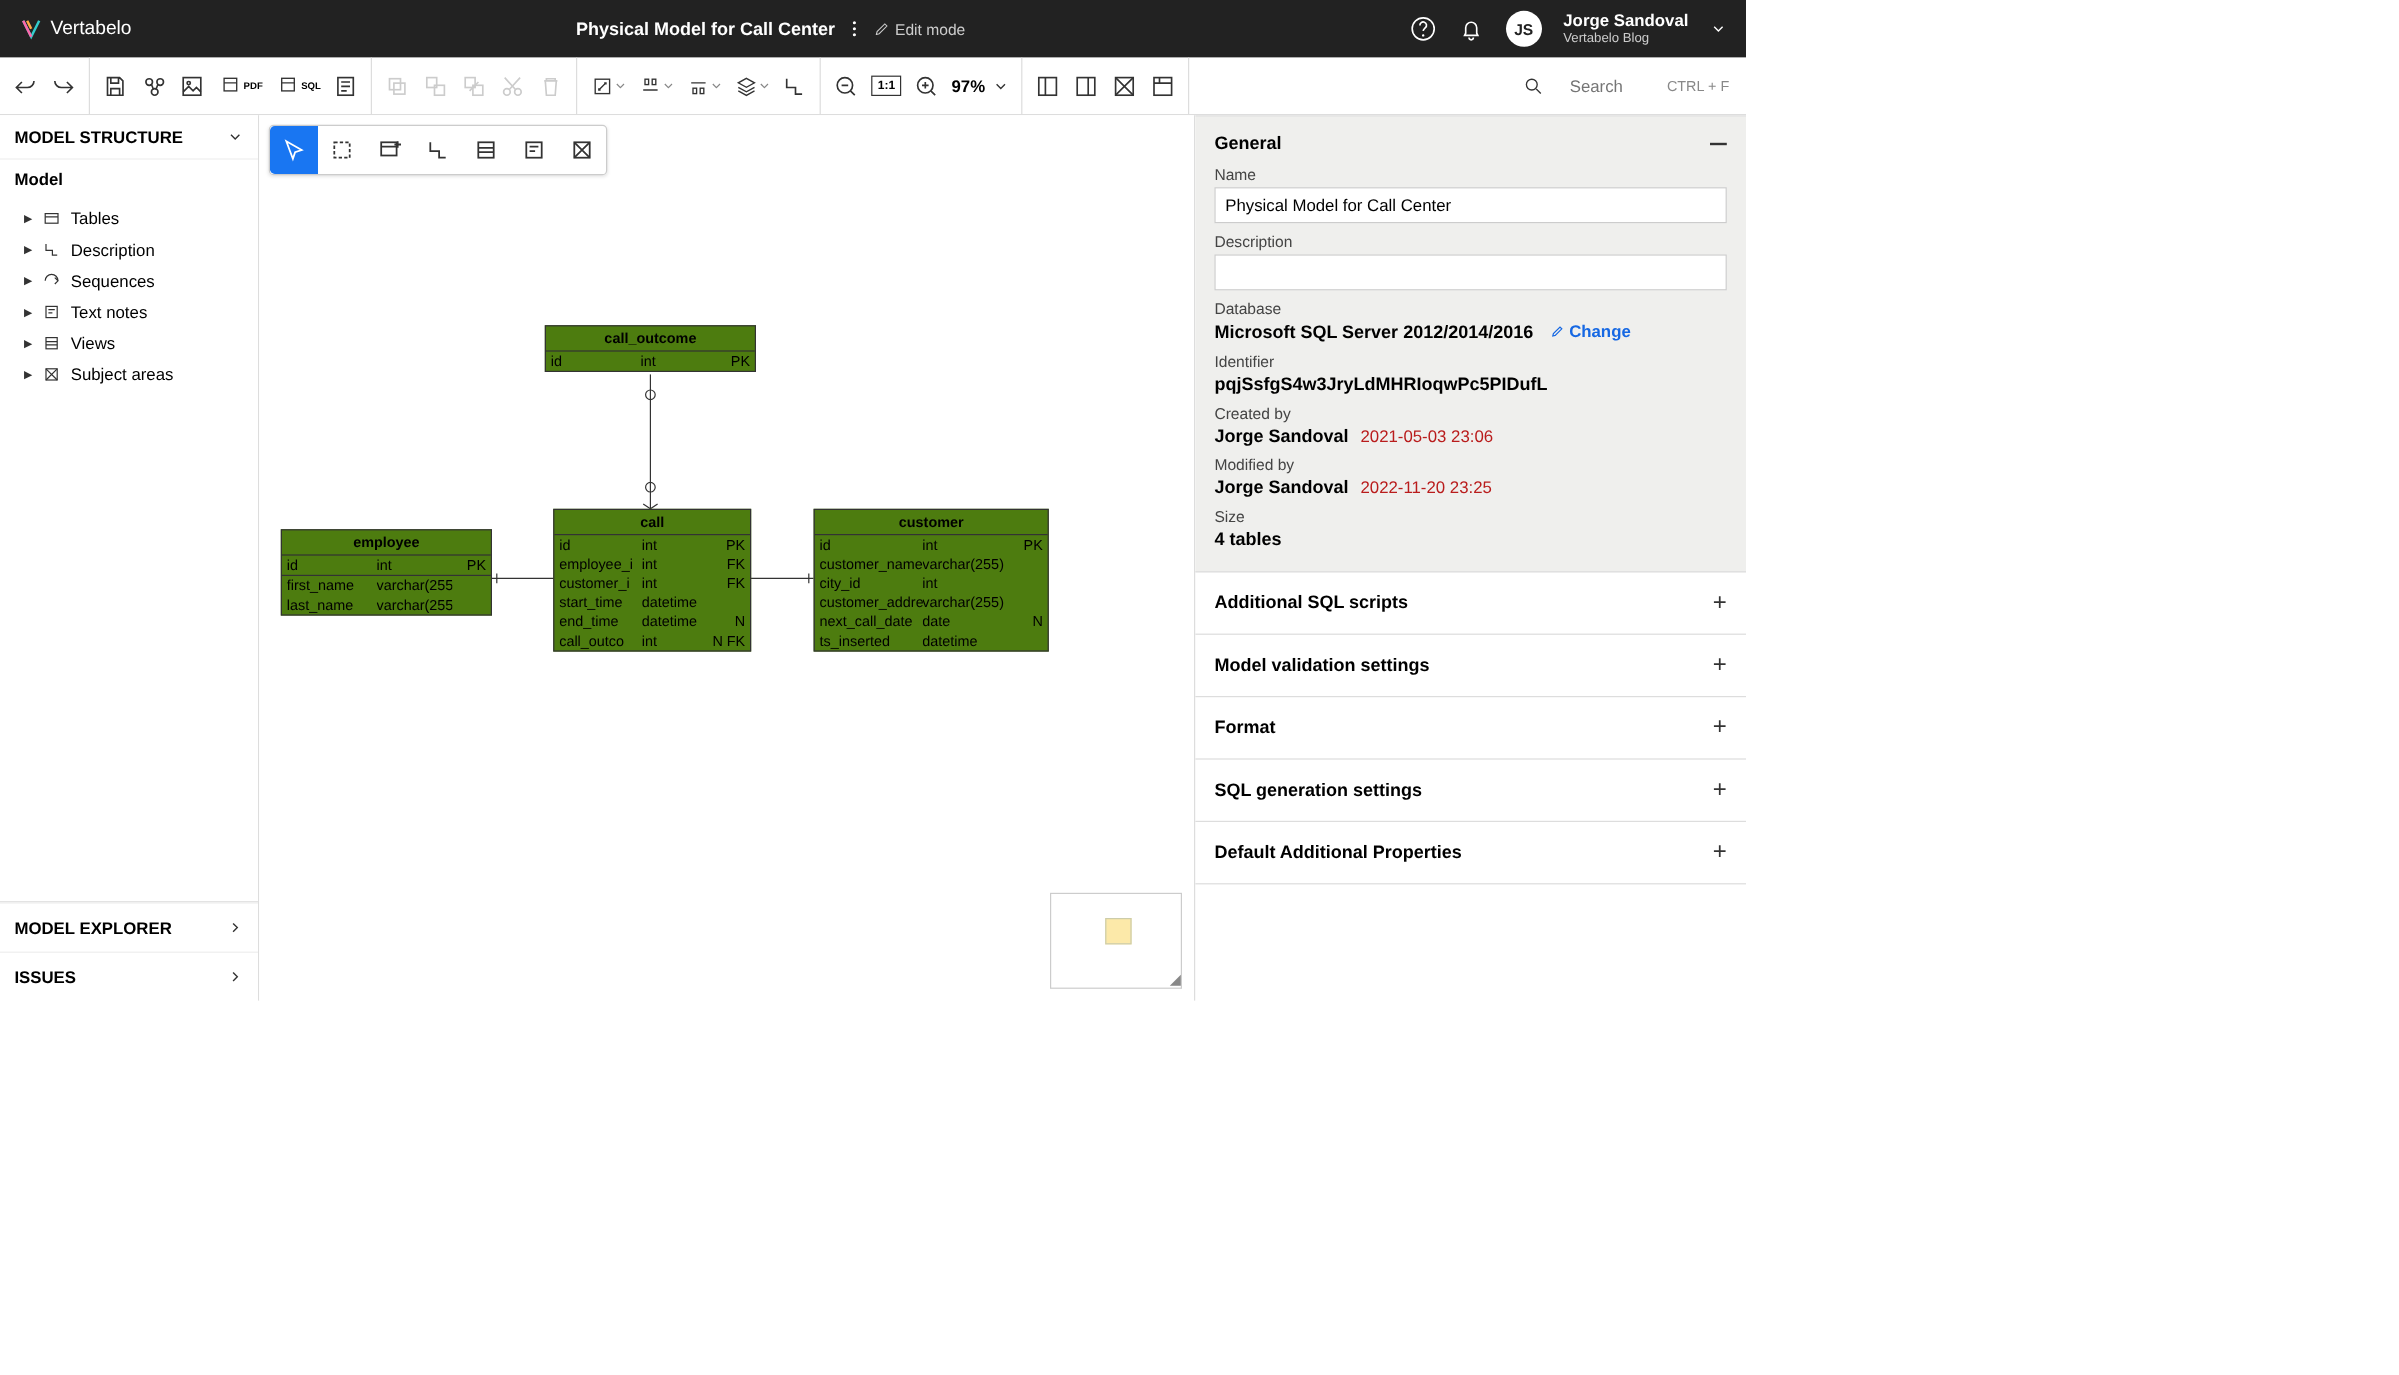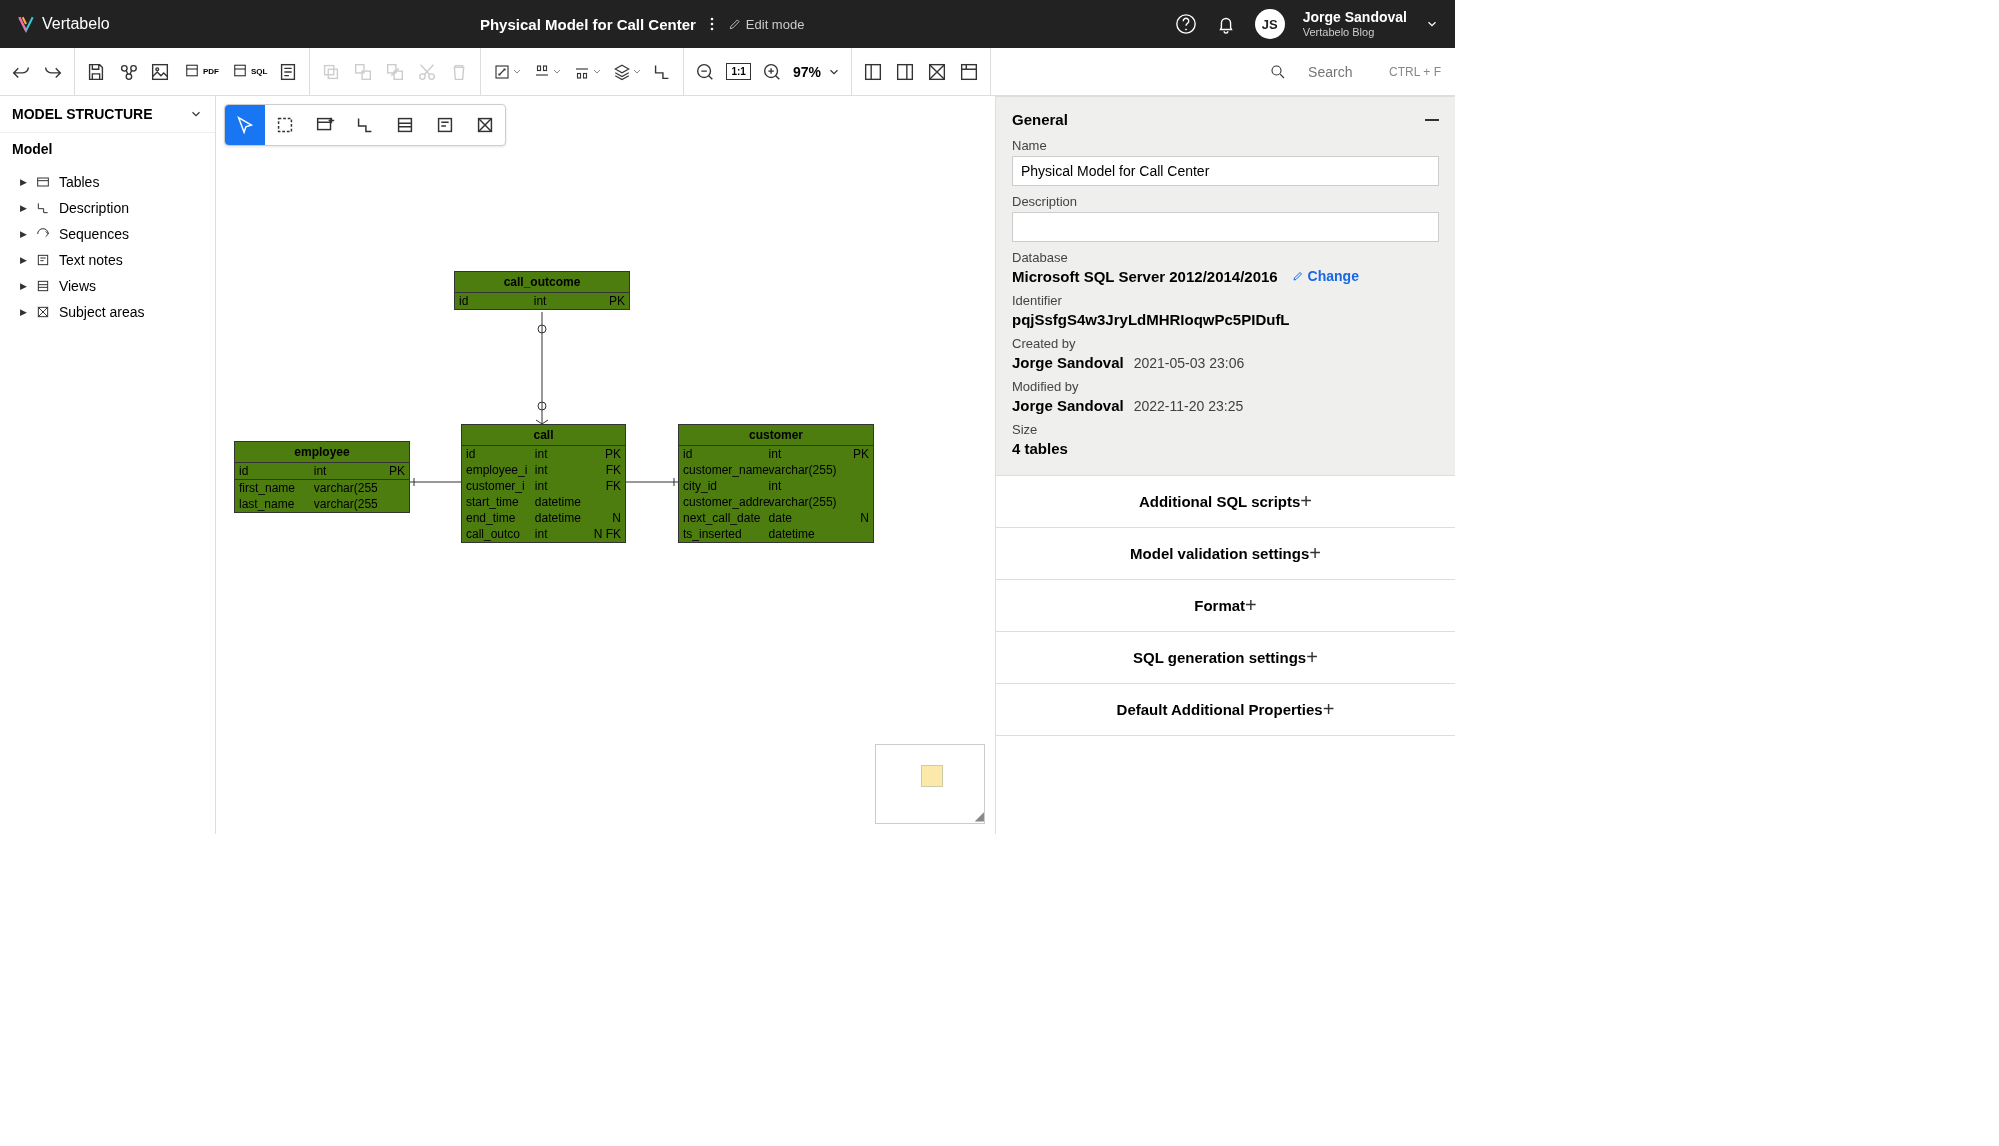--- a/index.html
+++ b/index.html
@@ -73,23 +73,23 @@
 .minimap .mini-box { position: absolute; background: #fce9a9; border: 1px solid #cca; }
 .minimap .corner { position: absolute; bottom: 0; right: 0; font-size: 12px; color: #888; }
 
 
 .rp-title { padding: 12px 16px; font-weight: 700; font-size: 15px; }
 .rp-section-open { background: #efefed; padding: 14px 16px 18px 16px; border-top: 1px solid #ddd; border-bottom: 1px solid #ddd; }
 .rp-section-head { font-weight: 700; font-size: 15px; display: flex; justify-content: space-between; align-items: center; margin-bottom: 10px; }
 .rp-label { font-size: 13px; color: #444; margin-top: 8px; }
 .rp-input { width: 100%; padding: 6px 8px; font-size: 14px; border: 1px solid #ccc; background: #fff; margin-top: 3px; }
 .rp-value { font-weight: 700; font-size: 15px; margin-top: 3px; }
-.rp-value-small { color: #404040; font-size: 14px; margin-left: 10px; }
+.rp-value-small { color: #b91c1c; font-size: 14px; margin-left: 10px; }
 .rp-link { color: #1668E3; font-weight: 600; cursor: pointer; display: inline-flex; align-items: center; gap: 4px; margin-left: 10px; }
-.rp-collapsed { padding: 14px 16px; font-weight: 700; font-size: 15px; display: flex; justify-content: center; align-items: center; border-bottom: 1px solid #ddd; cursor: pointer; }
+.rp-collapsed { padding: 14px 16px; font-weight: 700; font-size: 15px; display: flex; justify-content: space-between; align-items: center; border-bottom: 1px solid #ddd; cursor: pointer; }
 .plus { font-size: 20px; font-weight: 400; color: #333; }
 .minus { width: 14px; height: 2px; background: #333; }
 .chev { width: 14px; height: 14px; stroke: #333; fill: none; stroke-width: 2; }
 </style>
 </head>
 <body>
 
 <div class="header">
   <div class="logo">
     <svg class="logo-icon" viewBox="0 0 24 24">
@@ -338,20 +338,34 @@
           <span>Views</span>
         </div>
       <div class="lp-item">
           <span class="caret">▶</span>
           <svg class="ico" viewBox="0 0 24 24">
             <rect x="5" y="5" width="14" height="14"></rect>
             <path d="M5 5l14 14M19 5L5 19"></path>
           </svg>
           <span>Subject areas</span>
         </div>
+    </div>
+    <div class="lp-footer">
+      <div class="lp-footer-row">
+        <span>MODEL EXPLORER</span>
+        <svg class="chev" viewBox="0 0 24 24">
+            <polyline points="9 6 15 12 9 18"></polyline>
+          </svg>
+      </div>
+      <div class="lp-footer-row">
+        <span>ISSUES</span>
+        <svg class="chev" viewBox="0 0 24 24">
+            <polyline points="9 6 15 12 9 18"></polyline>
+          </svg>
+      </div>
     </div>
   </div>
 
   <div class="canvas-area">
     <div class="canvas-toolbar">
       <div class="ct-btn">
           <svg viewBox="0 0 24 24">
             <path d="M5 4l14 8-6 2-2 6z"></path>
           </svg>
         </div>

